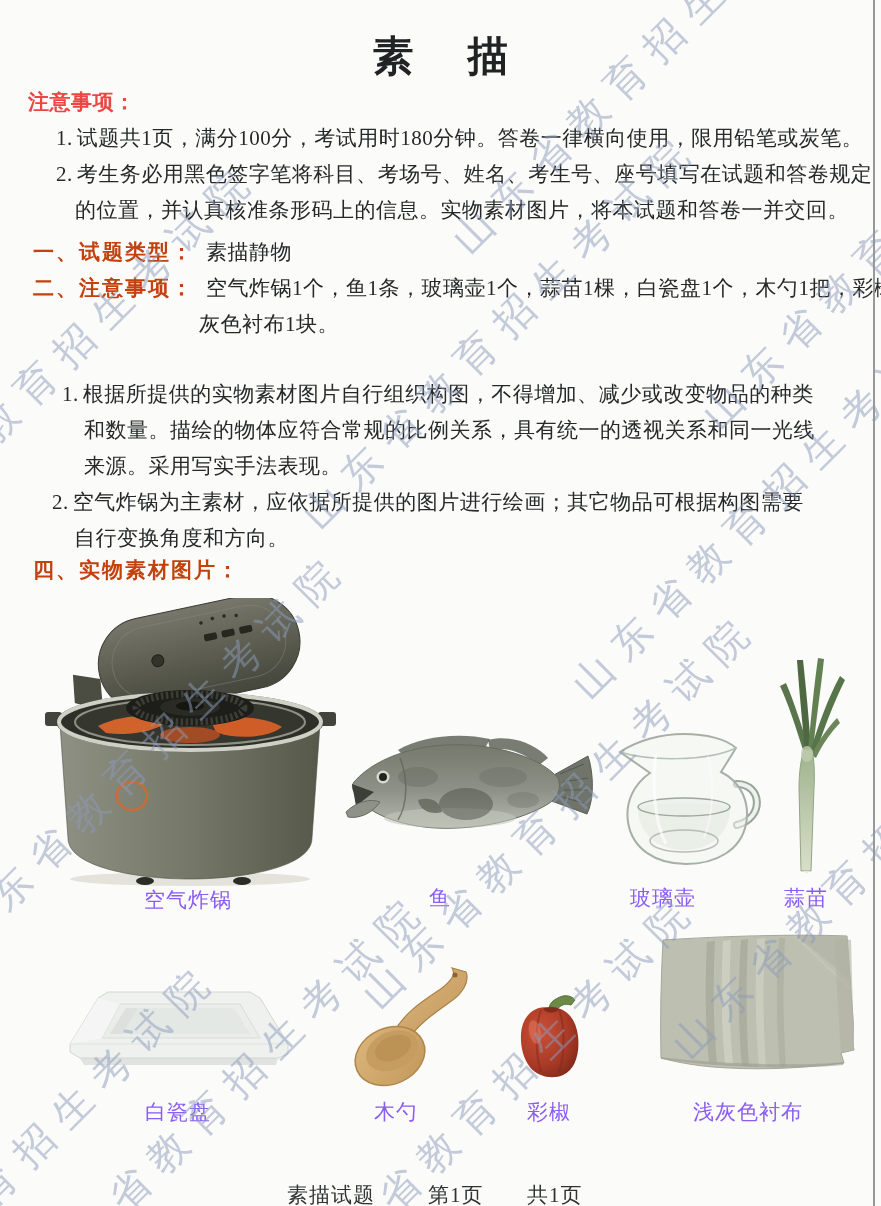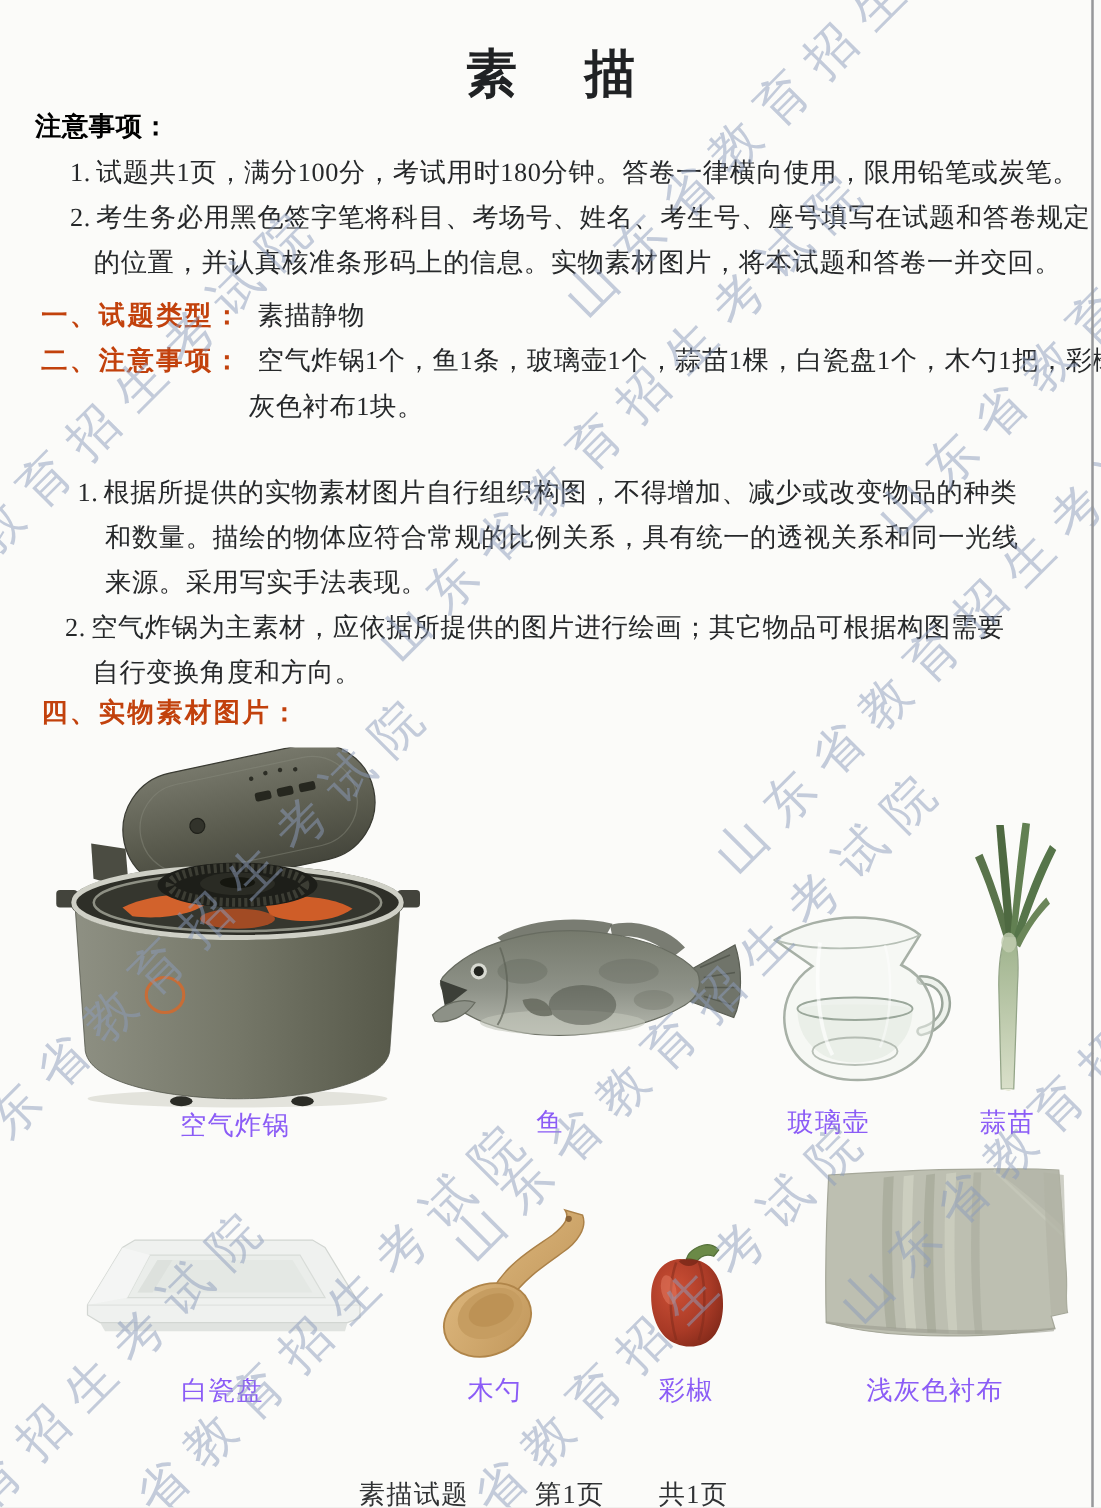--- a/index.html
+++ b/index.html
@@ -1,21 +1,21 @@
 <!DOCTYPE html>
 <html><head>
 <meta charset="utf-8">
 <style>
   html,body{margin:0;padding:0;background:#e8e8e6;}
   .page{position:relative;width:881px;height:1206px;background:#fbfbf9;overflow:hidden;
         font-family:"Liberation Serif", serif;color:#26282a;}
   .abs{position:absolute;}
-  .bold{font-family:"Liberation Sans", sans-serif;font-weight:700;color:#000000;letter-spacing:1.5px;}
+  .bold{font-family:"Liberation Sans", sans-serif;font-weight:700;color:#ef4444;letter-spacing:1.5px;}
   .title{position:absolute;top:6px;left:0;right:0;text-align:center;
-         font-family:Liberation Serif, serif;font-weight:700;color:#202224;
+         font-family:Liberation Mono, monospace;font-weight:700;color:#202224;
          font-size:41px;letter-spacing:54px;padding-left:54px;line-height:52px;}
   .body-txt{font-size:21px;line-height:36px;letter-spacing:0.5px;}
   .hang{padding-left:22px;text-indent:-22px;}
   .hang-n{padding-left:19px;text-indent:-19px;}
   .sec2{padding-left:166px;text-indent:-166px;}
   .sec-head{font-family:"Liberation Sans", sans-serif;font-weight:700;color:#c2410c;
             letter-spacing:2px;margin-right:12px;}
   .num{margin-right:4px;}
   .cap{position:absolute;font-size:21px;letter-spacing:1px;transform:translateX(-50%);white-space:nowrap;color:#8b5cf6;}
   .foot{position:absolute;top:1181px;font-size:21px;letter-spacing:1px;color:#303234;}

